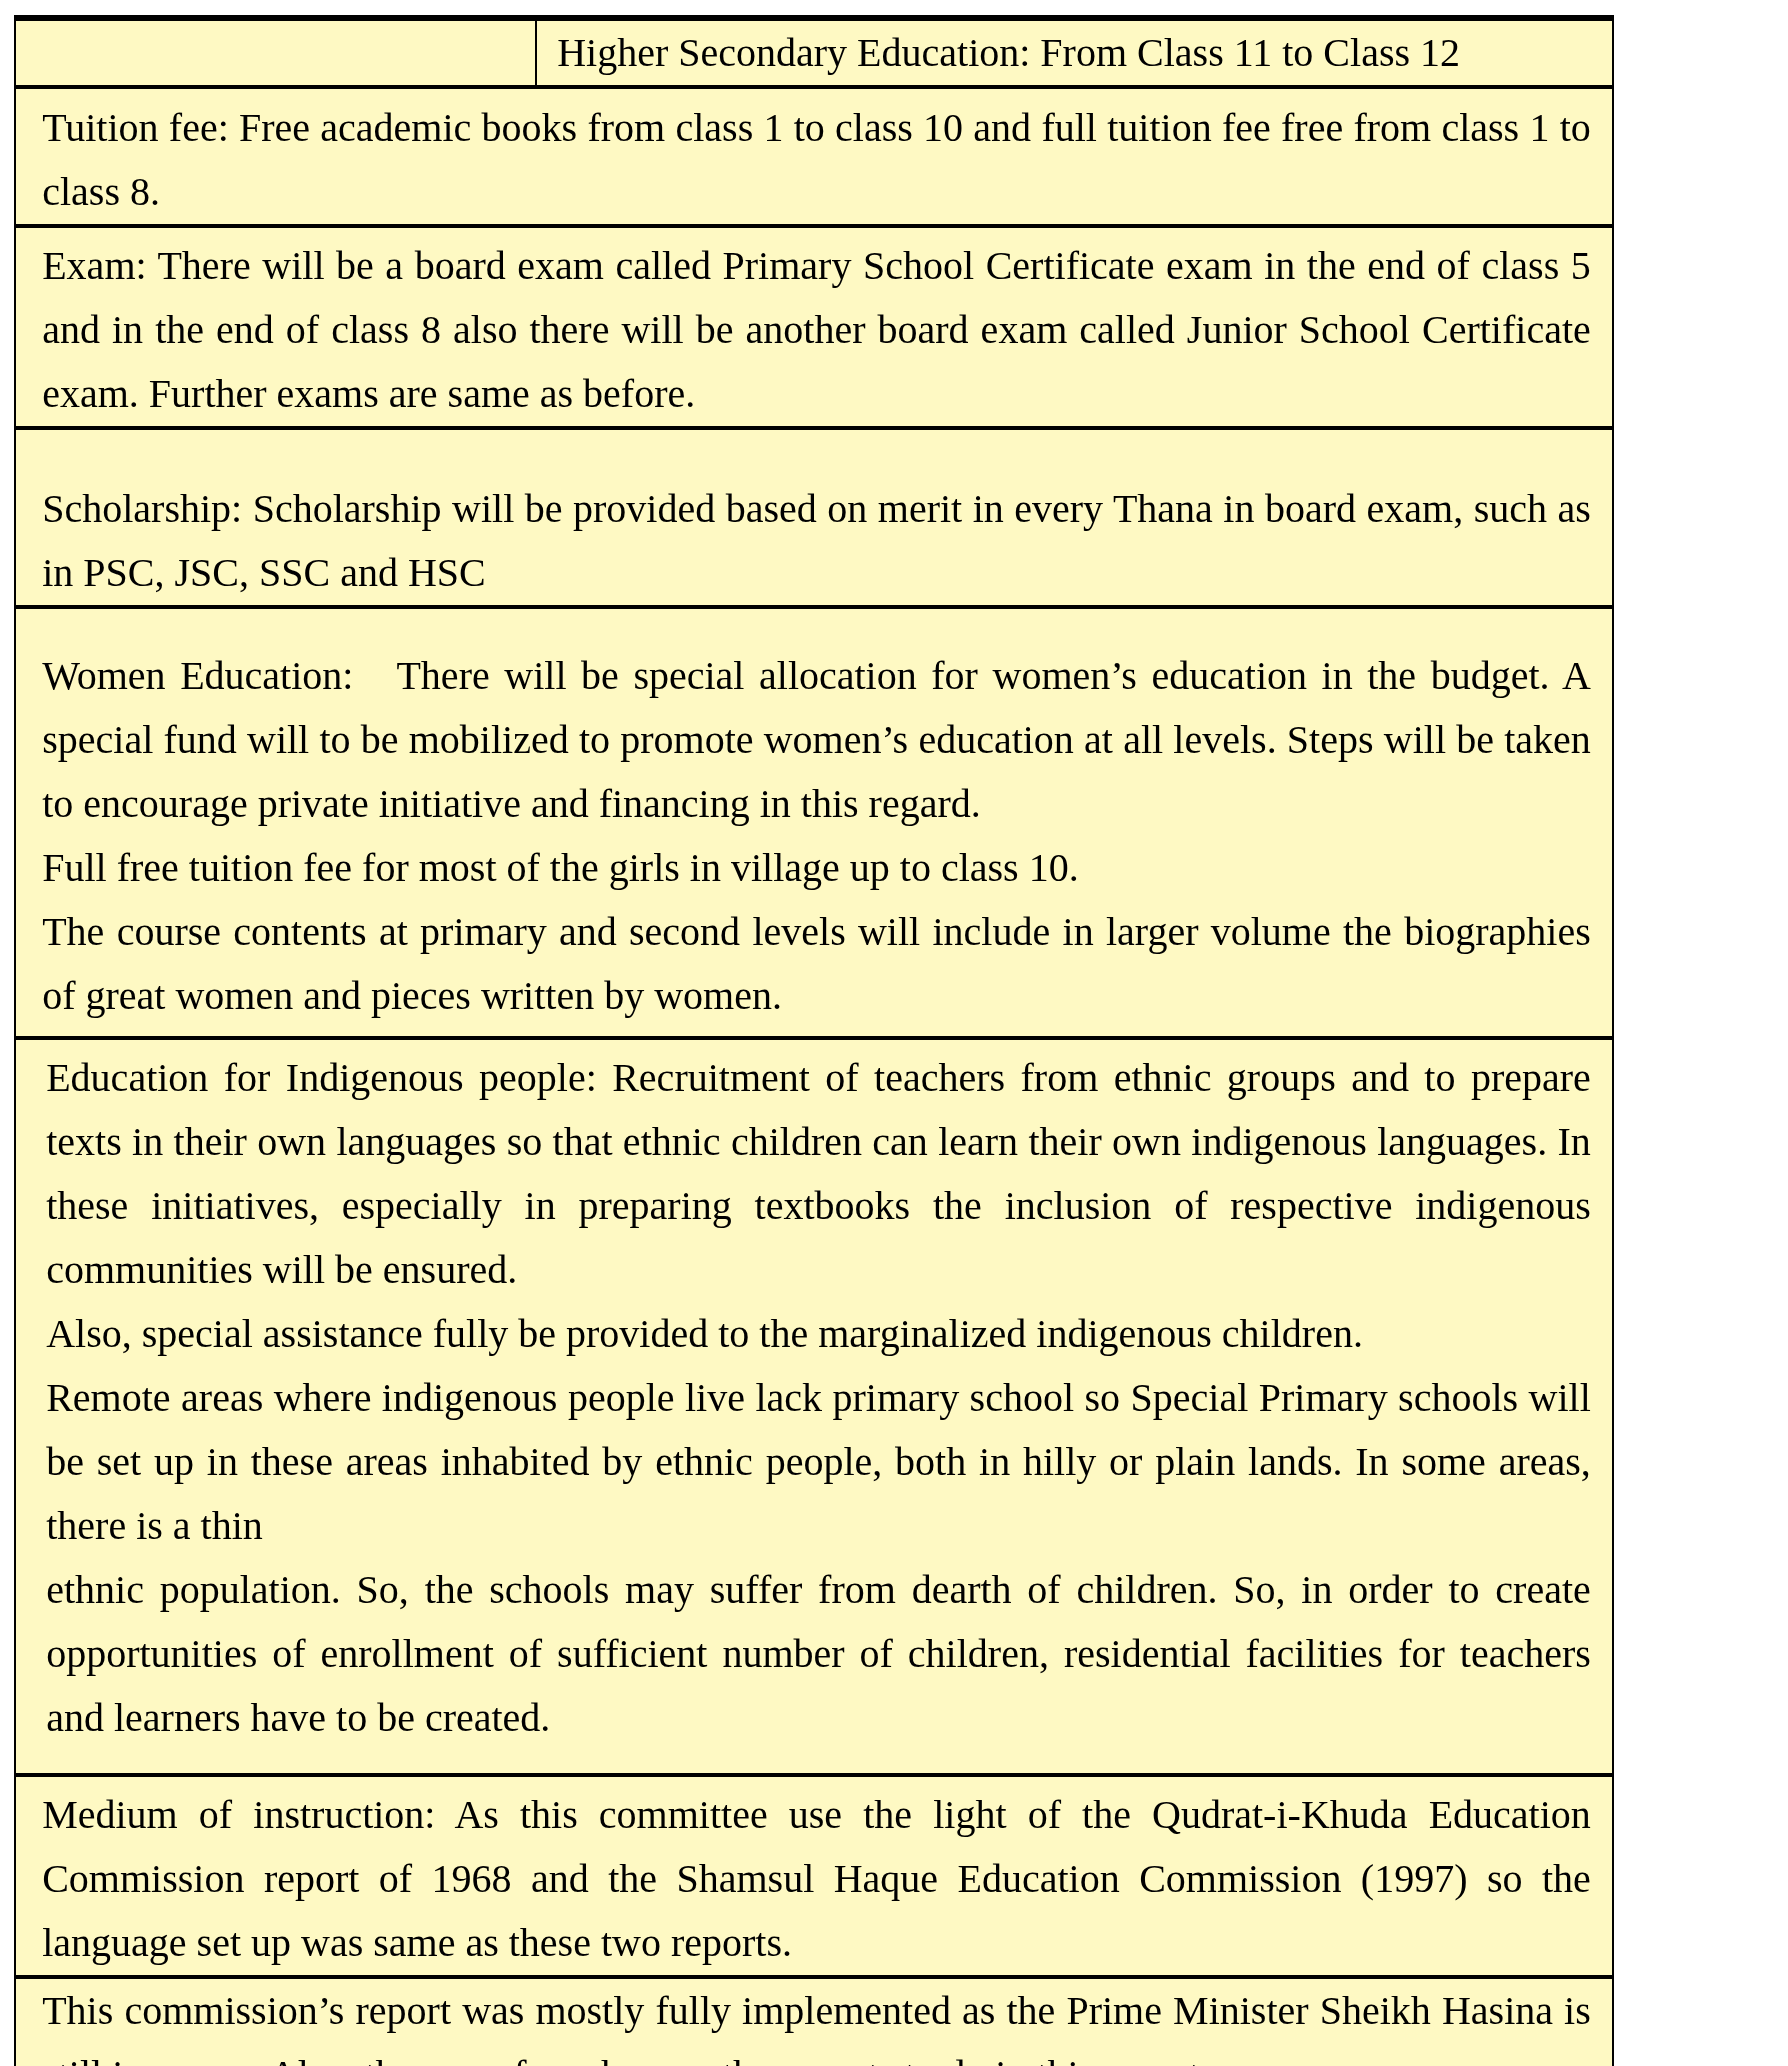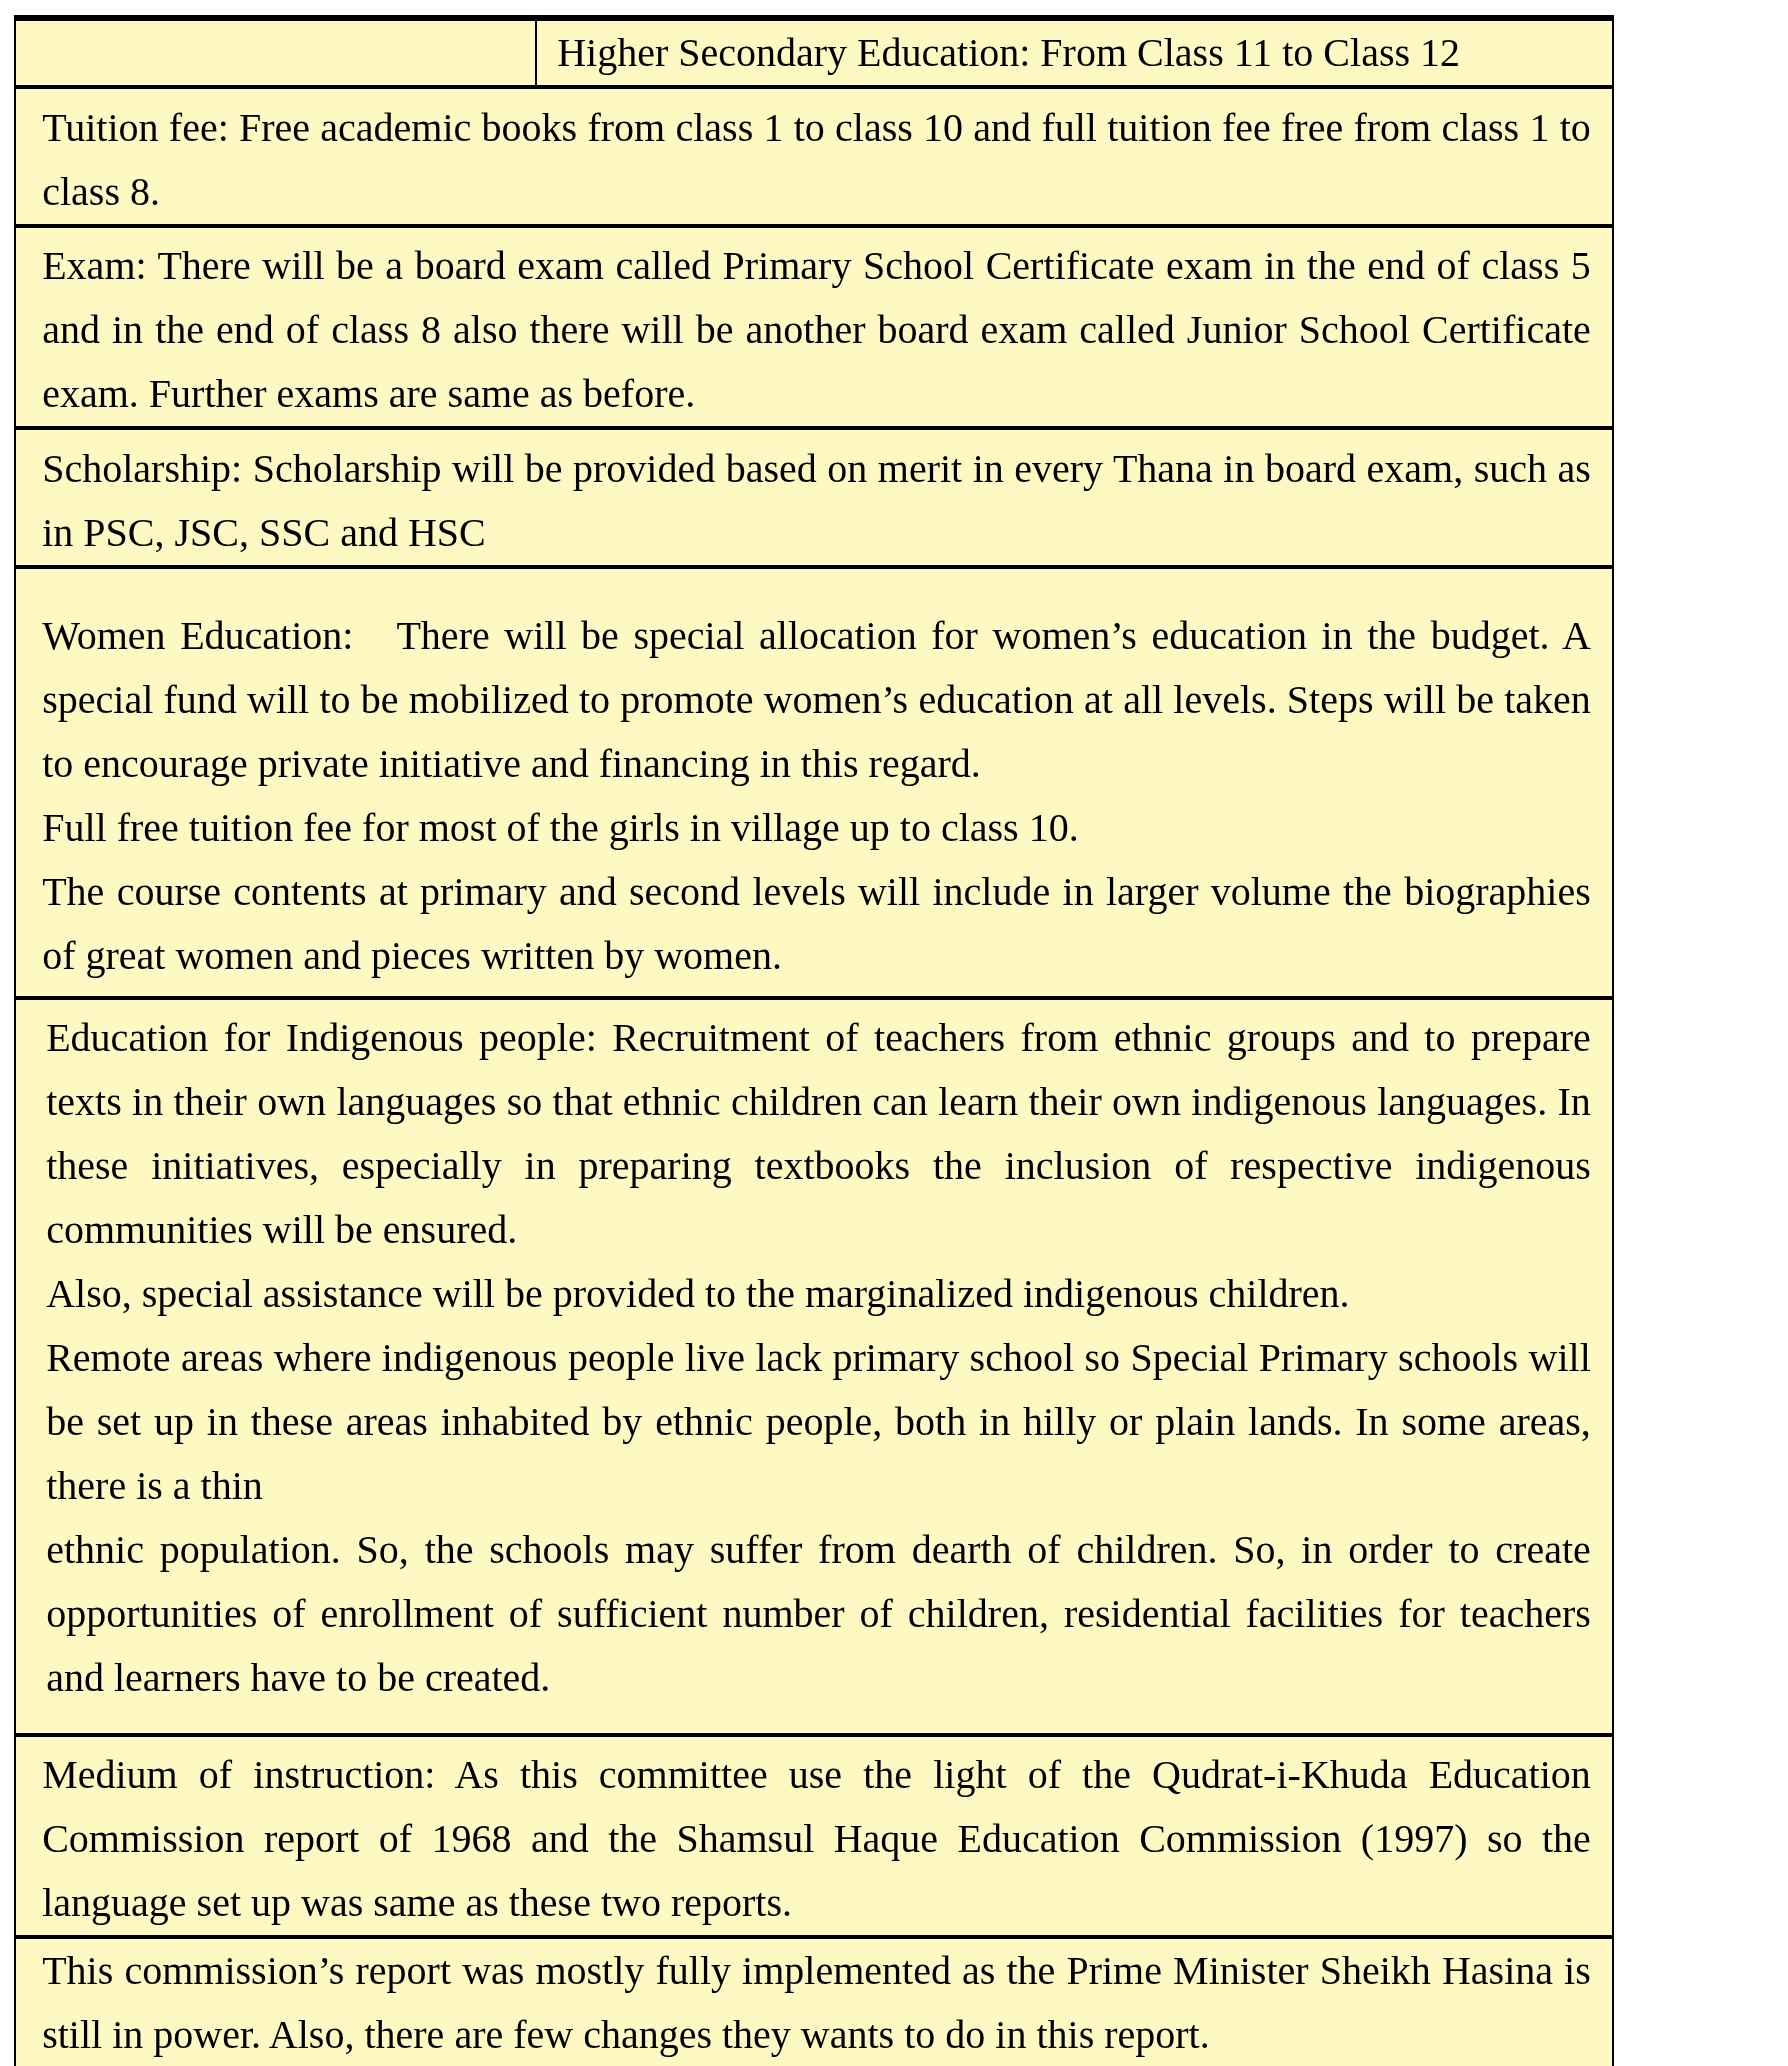--- a/index.html
+++ b/index.html
@@ -50,21 +50,21 @@
   .header-right {
     flex: 1;
     display: flex;
     align-items: center;
     padding-left: 20px;
   }
   .header-right p { text-align: left; }
 
   .r-tuition     { min-height: 138px; }
   .r-exam        { min-height: 196px; }
-  .r-scholarship { min-height: 131px; }
+  .r-scholarship { min-height: 131px; margin-top: 40px; }
   .r-women       { min-height: 402px; margin-top: 29px; }
   .r-indigenous  { min-height: 737px; padding-left: 30px; }
   .r-medium      { min-height: 201px; }
   .r-conclusion  { min-height: 126px; padding-top: 0; }
 </style>
 </head>
 <body>
 
 <div class="page">
   <div class="doc-table">
@@ -89,21 +89,21 @@
     </div>
 
     <div class="row r-women">
       <p>Women Education:&nbsp;&nbsp; There will be special allocation for women’s education in the budget. A special fund will to be mobilized to promote women’s education at all levels. Steps will be taken to encourage private initiative and financing in this regard.</p>
       <p>Full free tuition fee for most of the girls in village up to class 10.</p>
       <p>The course contents at primary and second levels will include in larger volume the biographies of great women and pieces written by women.</p>
     </div>
 
     <div class="row r-indigenous">
       <p>Education for Indigenous people: Recruitment of teachers from ethnic groups and to prepare texts in their own languages so that ethnic children can learn their own indigenous languages. In these initiatives, especially in preparing textbooks the inclusion of respective indigenous communities will be ensured.</p>
-      <p>Also, special assistance will be provided to the marginalized indigenous children.</p>
+      <p>Also, special assistance fully be provided to the marginalized indigenous children.</p>
       <p>Remote areas where indigenous people live lack primary school so Special Primary schools will be set up in these areas inhabited by ethnic people, both in hilly or plain lands. In some areas, there is a thin</p>
       <p>ethnic population. So, the schools may suffer from dearth of children. So, in order to create opportunities of enrollment of sufficient number of children, residential facilities for teachers and learners have to be created.</p>
     </div>
 
     <div class="row r-medium">
       <p>Medium of instruction: As this committee use the light of the Qudrat-i-Khuda Education Commission report of 1968 and the Shamsul Haque Education Commission (1997) so the language set up was same as these two reports.</p>
     </div>
 
     <div class="row r-conclusion">
       <p>This commission’s report was mostly fully implemented as the Prime Minister Sheikh Hasina is still in power. Also, there are few changes they wants to do in this report.</p>

